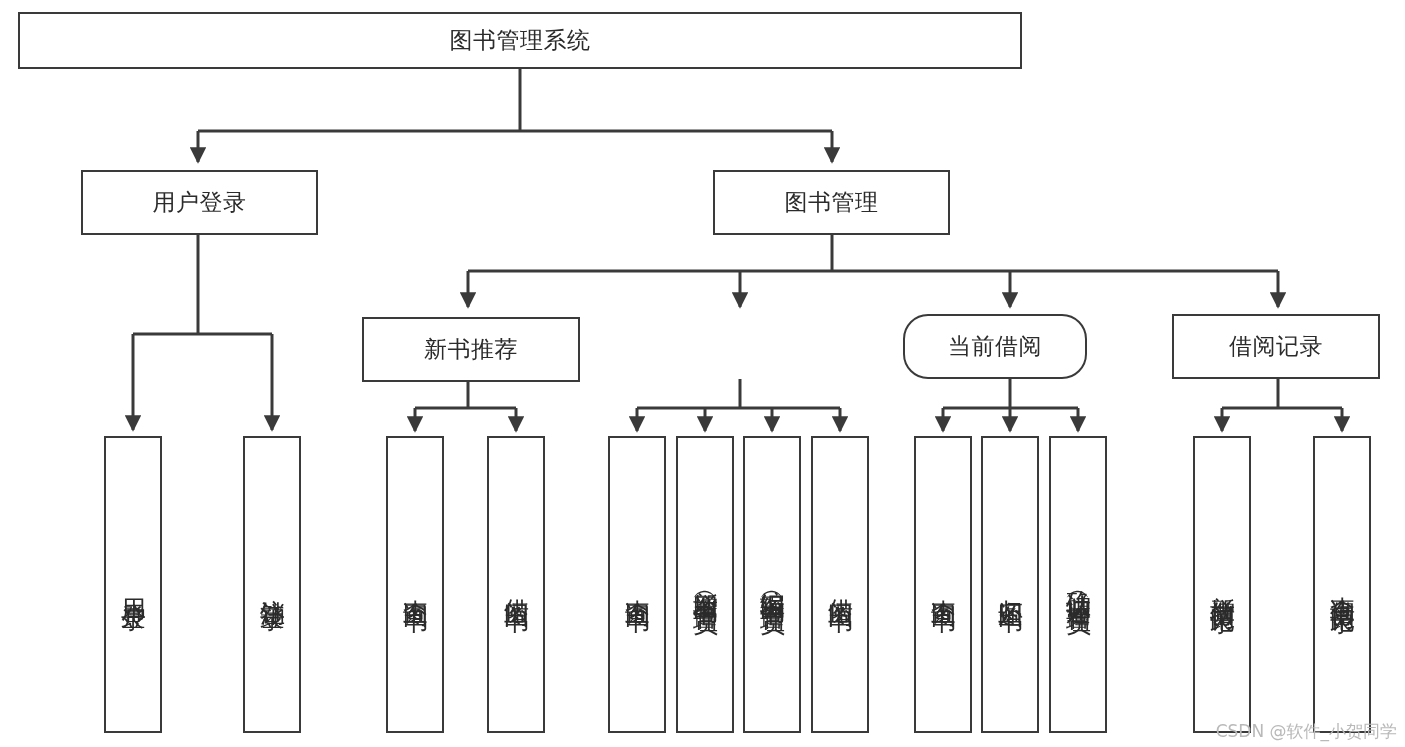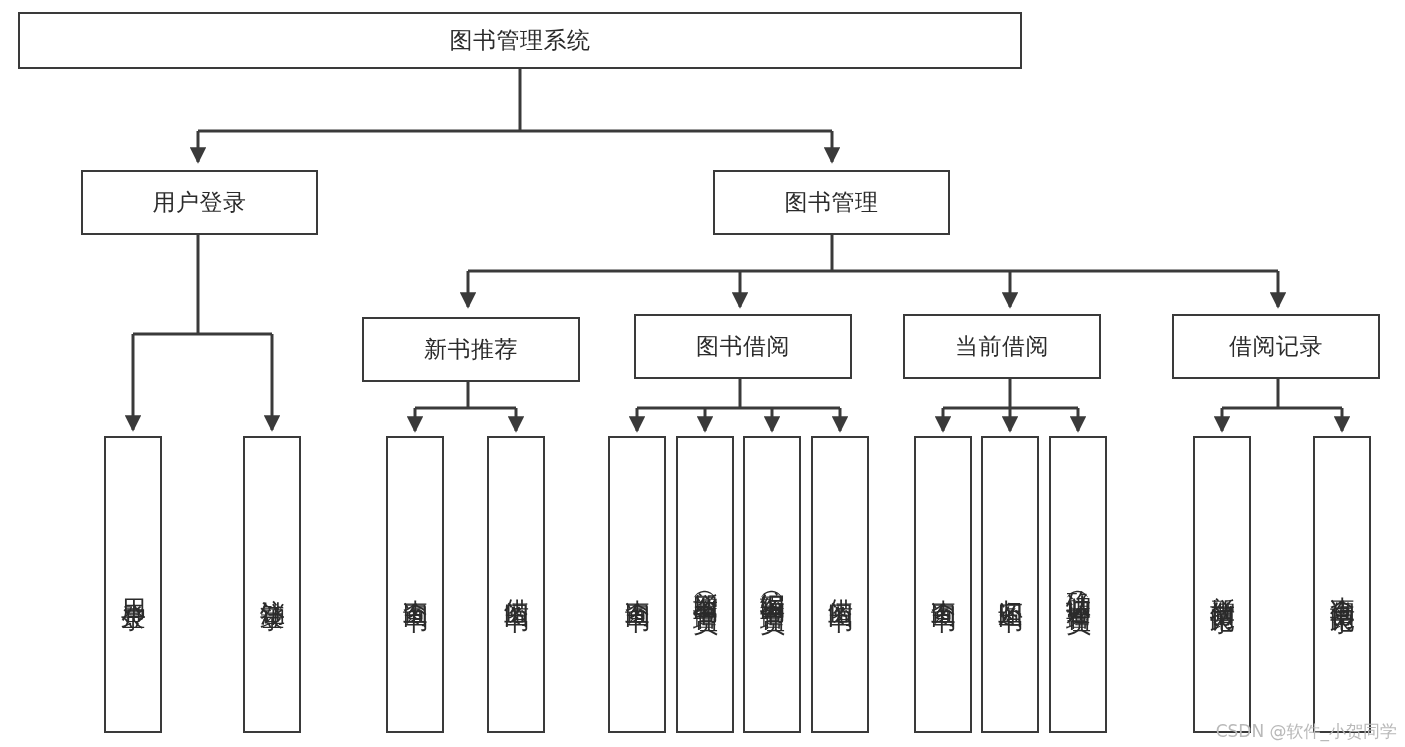--- a/index.html
+++ b/index.html
@@ -137,25 +137,22 @@
   </div>
 
   <div class="node horizontal" style="left:713px; top:170px; width:237px; height:65px;">
     <span class="label">图书管理</span>
   </div>
 
   <div class="node horizontal" style="left:362px; top:317px; width:218px; height:65px;">
     <span class="label">新书推荐</span>
   </div>
 
-  <div class="node horizontal" style="left:634px; top:314px; width:218px; height:65px;">
-    <span class="label">图书借阅</span>
-  </div>
-
-  <div class="node horizontal" style="left:903px; top:314px; width:198px; height:65px;">
+
+  <div class="node horizontal" style="left:903px; top:314px; width:184px; height:65px;border-radius:25px;">
     <span class="label">当前借阅</span>
   </div>
 
   <div class="node horizontal" style="left:1172px; top:314px; width:208px; height:65px;">
     <span class="label">借阅记录</span>
   </div>
 
   <div class="node vertical" style="left:104px; top:436px; width:58px; height:297px;">
     <span class="label">用户登录</span>
   </div>

